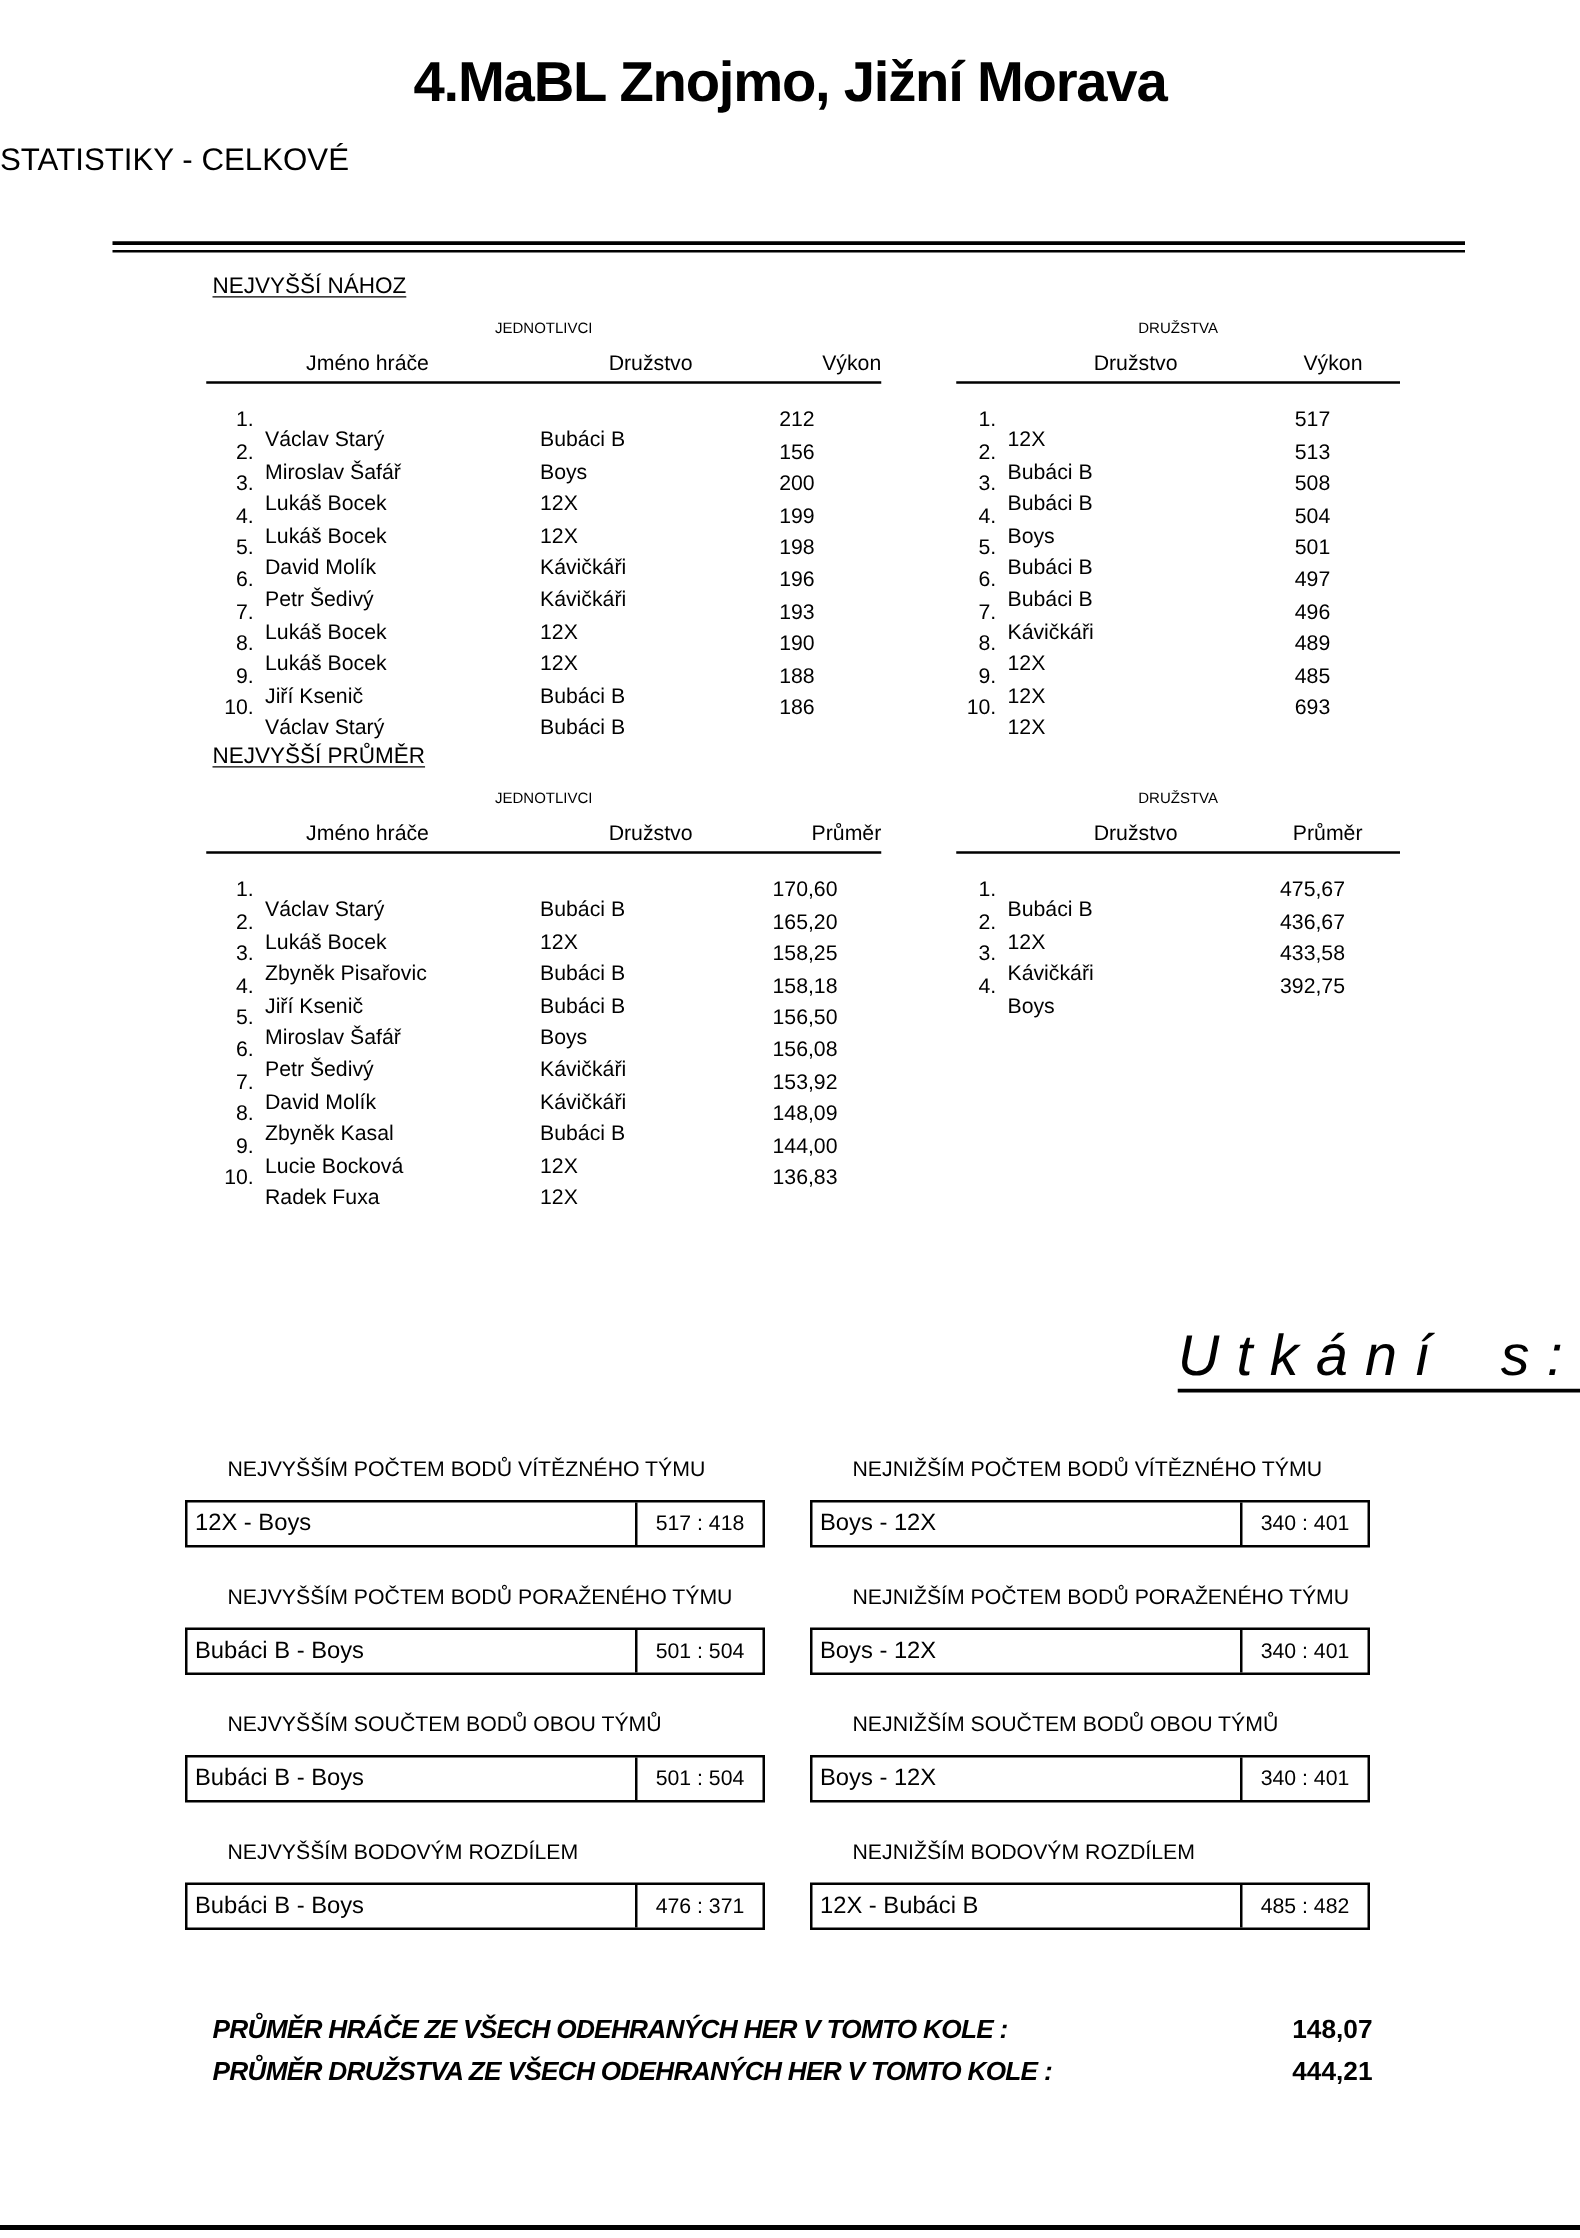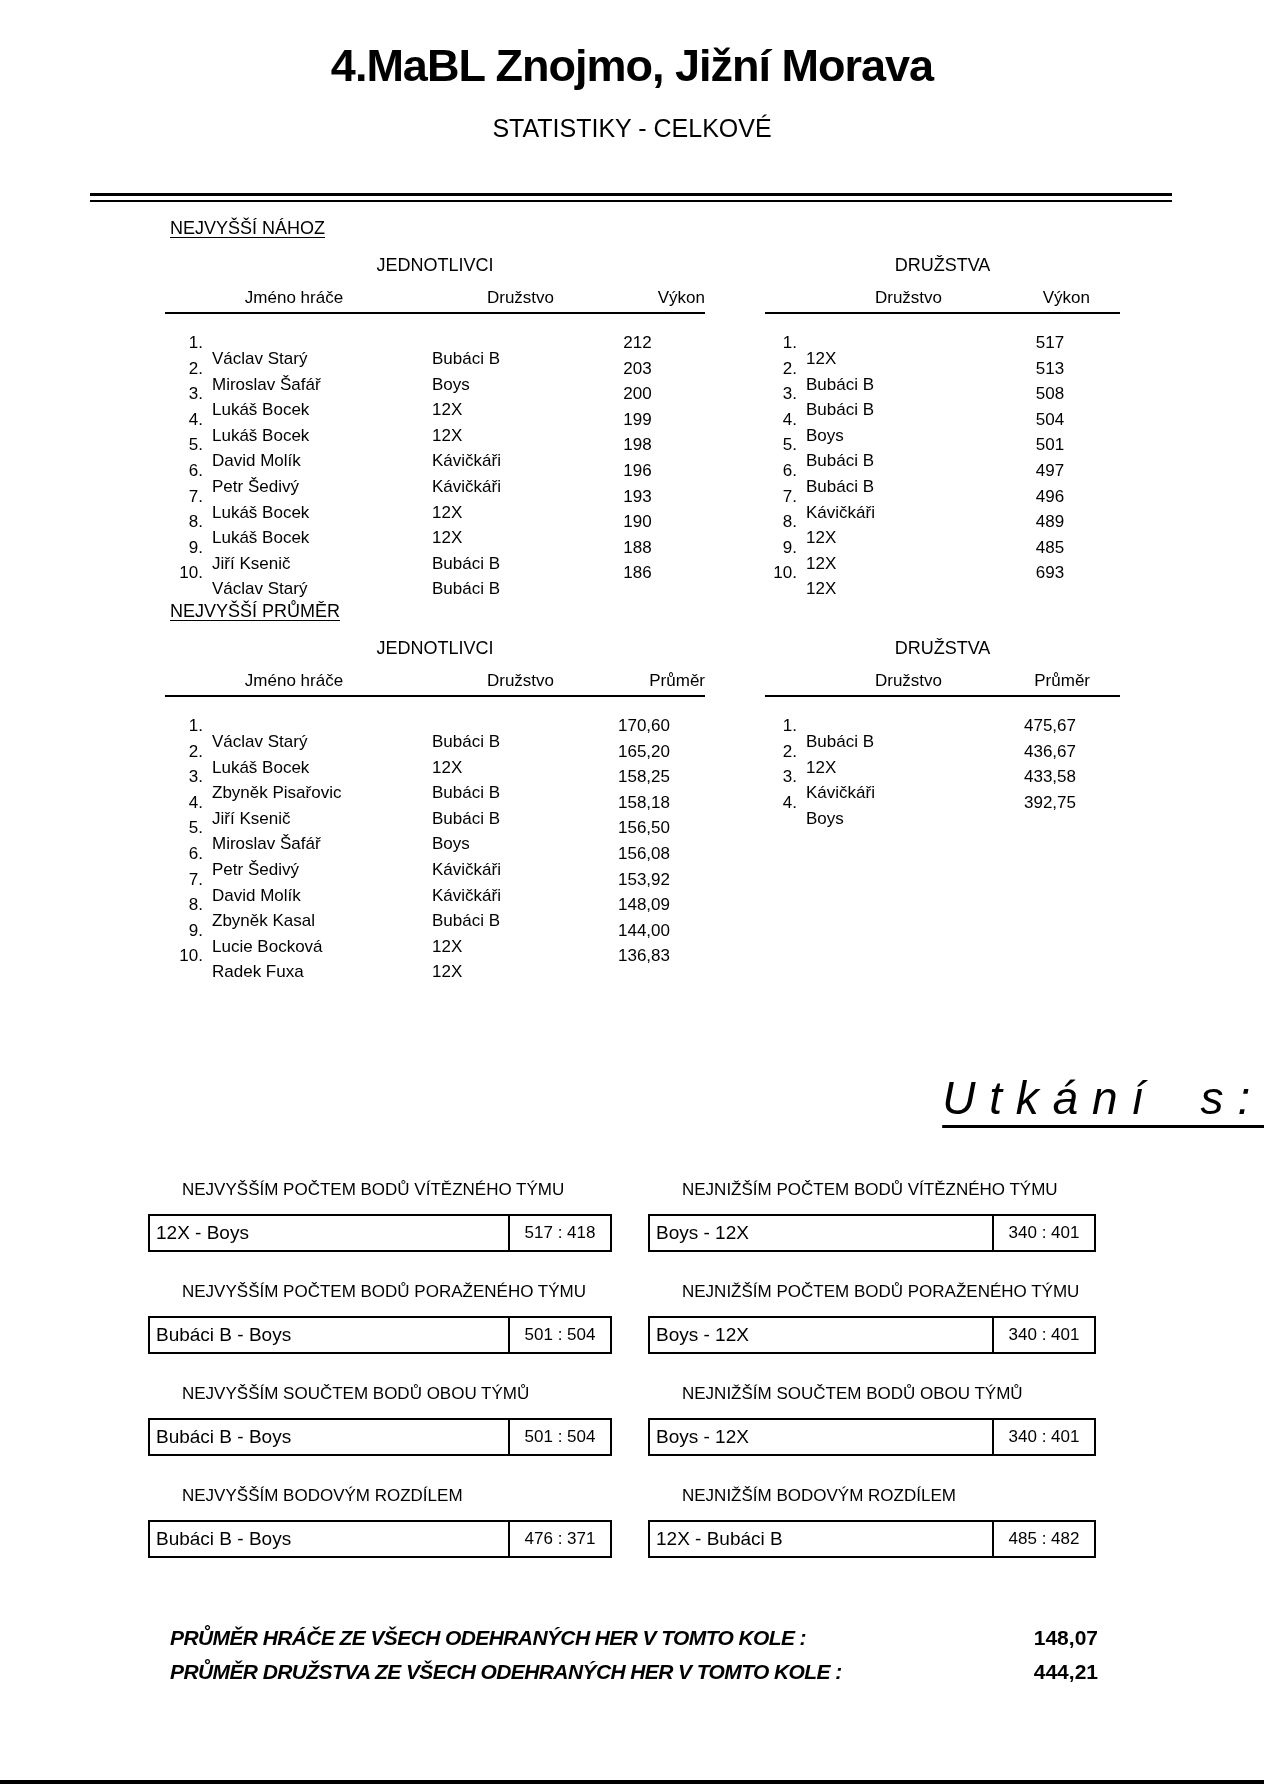--- a/index.html
+++ b/index.html
@@ -17,42 +17,42 @@
   .doc-title {
     padding-top: 40px;
     font-size: 45px;
     font-weight: bold;
     text-align: center;
     letter-spacing: -1px;
   }
   .doc-subtitle {
     margin-top: 22px;
     font-size: 25px;
-    text-align: center;
+    text-align: left;
   }
   .double-rule {
     margin: 50px 92px 0 90px;
     height: 9px;
     border-top: 3px solid #000;
     border-bottom: 2px solid #000;
   }
   
   .section-heading {
     margin: 16px 16px 0 170px;
     font-size: 18px;
     text-decoration: underline;
     text-underline-offset: 3px;
   }
   .section-heading.second { margin-top: 28px; }
   .cols { display: flex; margin-left: 165px; }
   .col-left  { width: 540px; }
   .col-right { width: 355px; margin-left: 60px; }
   .col-title {
     margin-top: 16px;
-    font-size: 18px;
+    font-size: 12px;
     text-align: center;
   }
   .tbl { margin-top: 12px; }
   .tbl .hdr {
     display: grid;
     border-bottom: 2px solid #000;
     padding-bottom: 4px;
     font-size: 17px;
   }
   .tbl .row { display: grid; height: 25.6px; align-items: center; font-size: 17px; }
@@ -164,21 +164,21 @@
               <span class="c-rank">1.</span>
               <span class="c-name">Václav Starý</span>
               <span class="c-team">Bubáci B</span>
               <span class="c-value">212</span>
             </div>
 
             <div class="row">
               <span class="c-rank">2.</span>
               <span class="c-name">Miroslav Šafář</span>
               <span class="c-team">Boys</span>
-              <span class="c-value">203</span>
+              <span class="c-value">156</span>
             </div>
 
             <div class="row">
               <span class="c-rank">3.</span>
               <span class="c-name">Lukáš Bocek</span>
               <span class="c-team">12X</span>
               <span class="c-value">200</span>
             </div>
 
             <div class="row">

